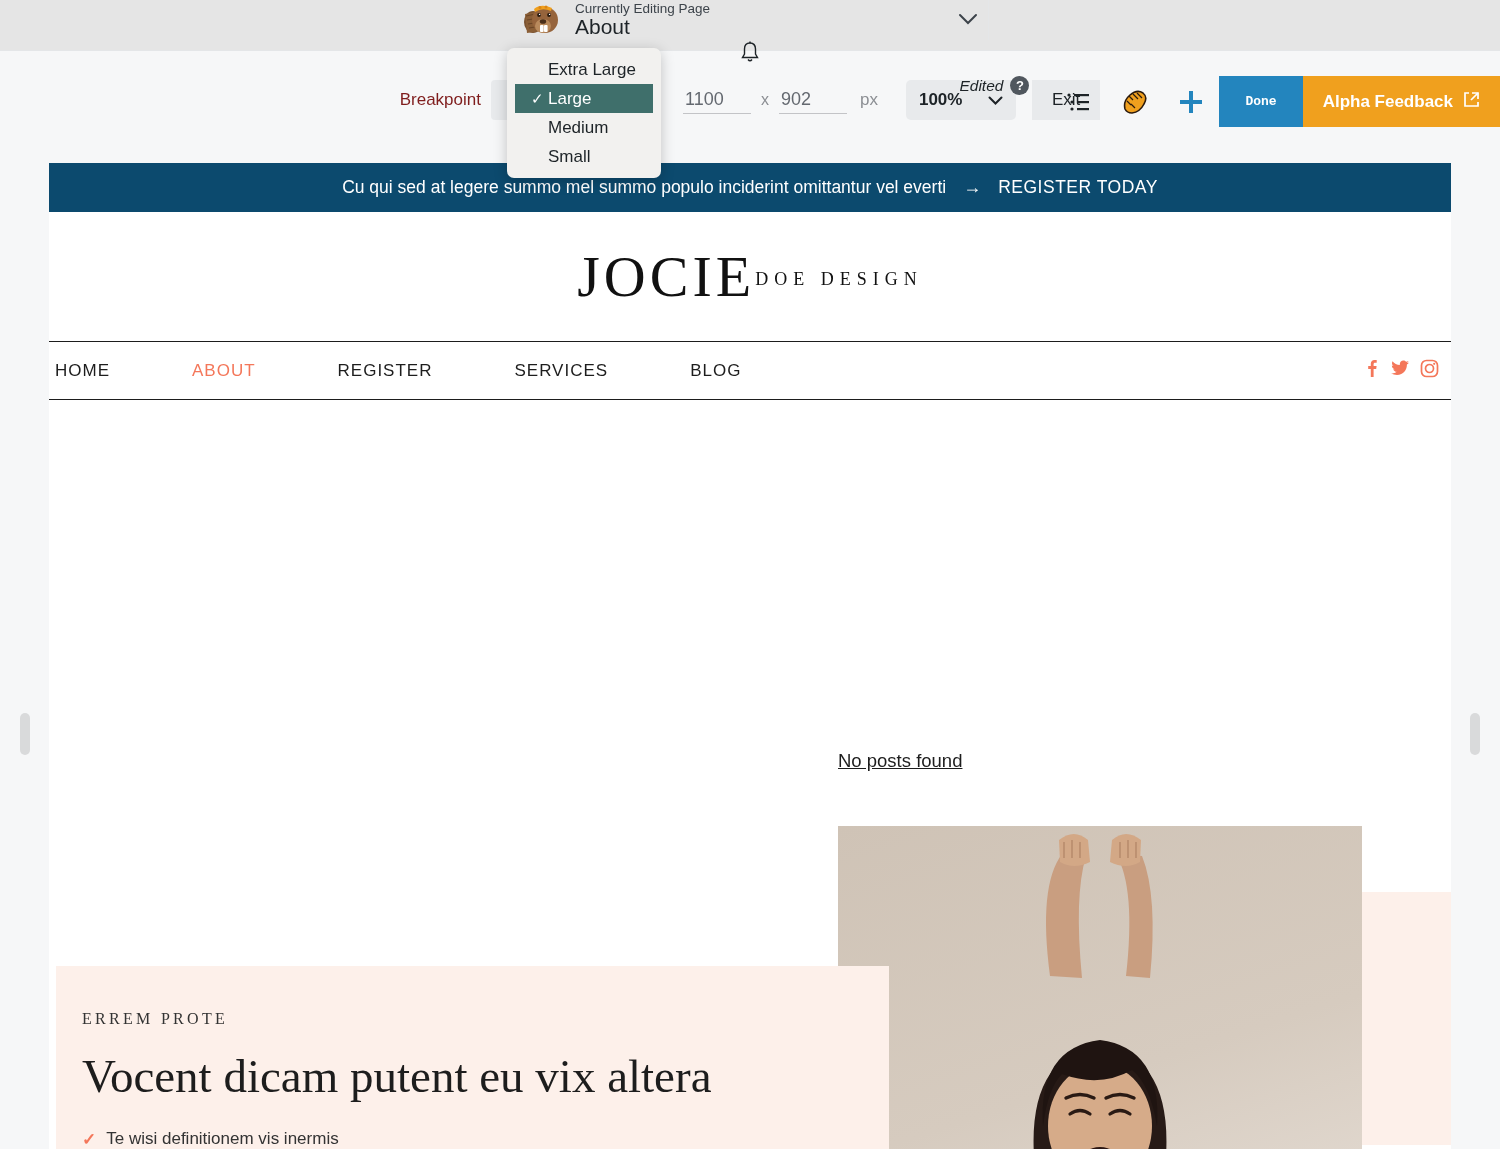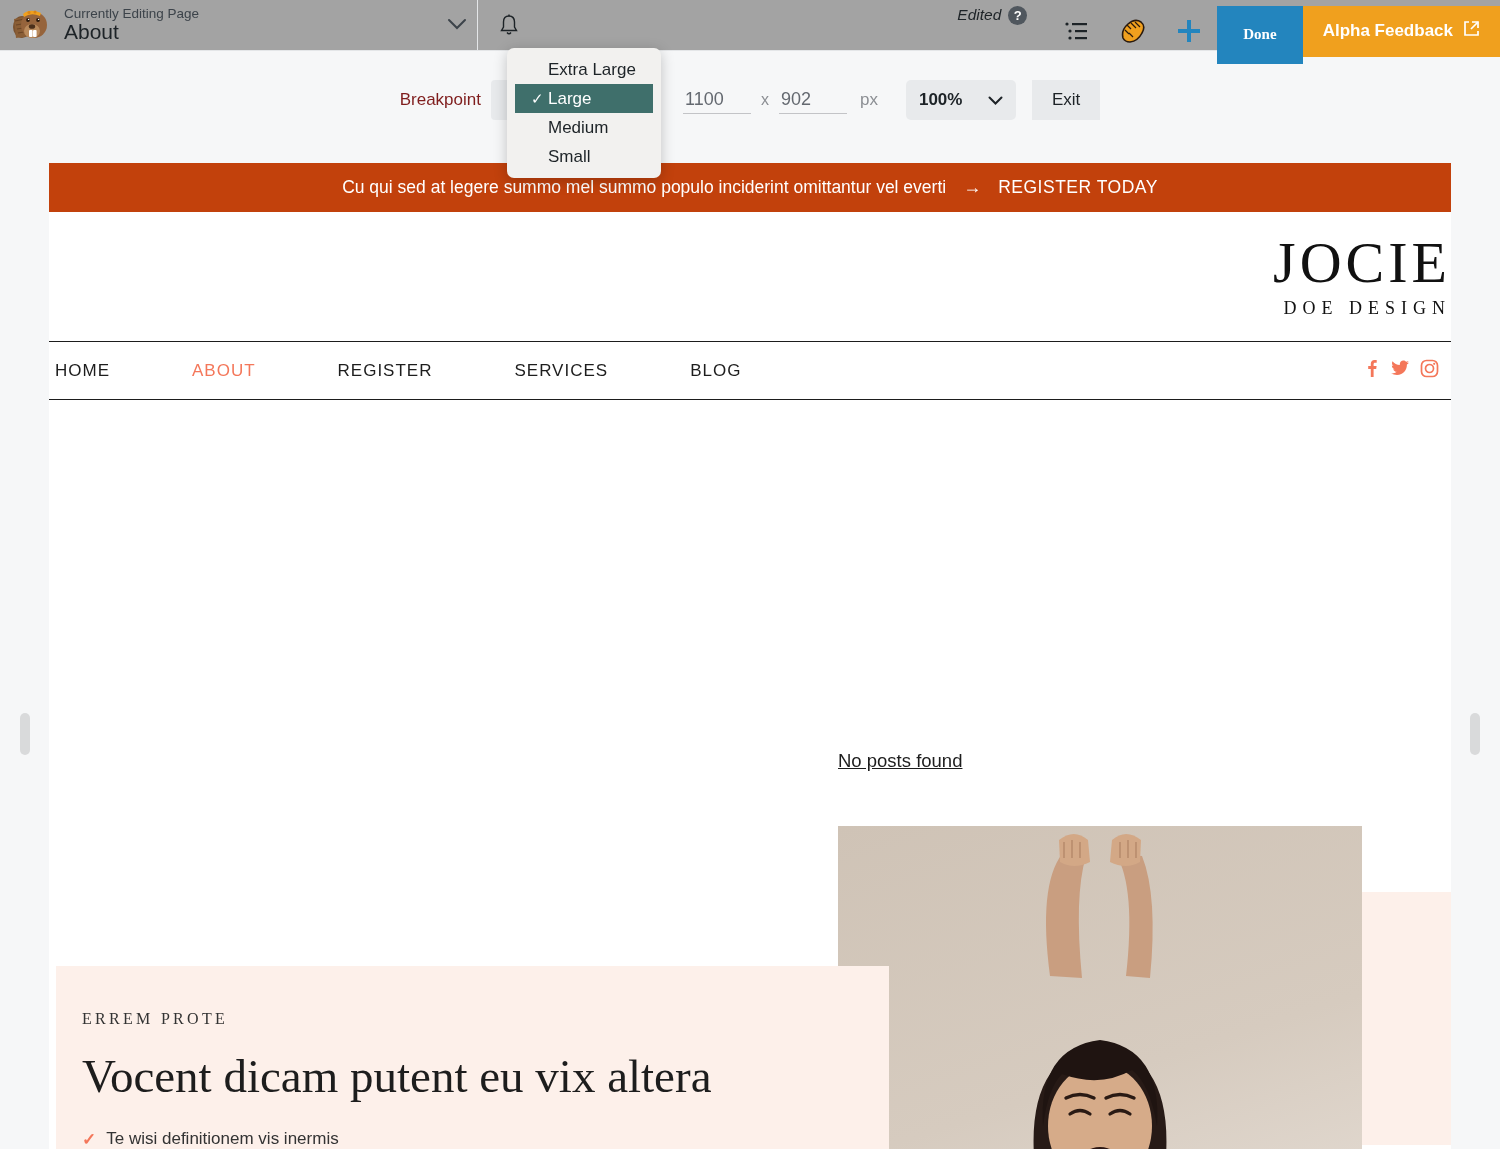--- a/index.html
+++ b/index.html
@@ -5,22 +5,22 @@
   * { box-sizing: border-box; margin: 0; padding: 0; }
   html, body {
     width: 1500px; height: 1149px;
     font-family: "Liberation Sans", sans-serif;
     background: #ffffff; overflow: hidden;
   }
 
   
   .admin-bar {
     position: absolute; top: 0; left: 0; width: 1500px; height: 51px;
-    background: #a3a3a3; display: flex; align-items: center;
-    border-bottom: 1px solid #e4e6e8; z-index: 60;
+    background: #e5e5e5; display: flex; align-items: center;
+    border-bottom: 1px solid #e4e6e8; z-index: 60; flex-direction: column;
   }
   .page-chip {
     display: flex; align-items: center; height: 51px; width: 478px;
     border-right: 1px solid #e4e6e8; padding-left: 8px; cursor: pointer;
   }
   .beaver-logo { width: 44px; height: 40px; flex: none; position: relative; }
   .page-chip-text { margin-left: 12px; flex: 1; line-height: 1.15; }
   .chip-kicker { font-size: 13.5px; color: #3c434a; font-weight: 400; }
   .chip-title { font-size: 21px; color: #1d2327; font-weight: 400; margin-top: -1px; }
   .chip-caret { width: 40px; text-align: center; color: #3c434a; }
@@ -34,23 +34,23 @@
     display: flex; align-items: center; gap: 7px; margin-right: 22px;
   }
   .edited-label { font-size: 15.5px; font-style: italic; color: #1d2327; }
   .help-dot {
     width: 19px; height: 19px; border-radius: 50%; background: #50575e;
     color: #fff; font-size: 13px; font-weight: bold; display: flex;
     align-items: center; justify-content: center; cursor: pointer; font-style: normal;
   }
   .icon-btn { width: 56px; height: 51px; display: flex; align-items: center; justify-content: center; cursor: pointer; }
   .btn-done {
-    background: #2385be; color: #ffffff; font-size: 15px; font-weight: bold;
-    height: 58px; padding: 0 26px; display: flex; align-items: center;
-    border: none; cursor: pointer; font-family: Liberation Serif, serif;
+    background: #2385be; color: #ffffff; font-size: 13px; font-weight: bold;
+    height: 51px; padding: 0 26px; display: flex; align-items: center;
+    border: none; cursor: pointer; font-family: Liberation Mono, monospace;
   }
   .btn-alpha {
     background: #f0a01e; color: #ffffff; font-size: 17px; font-weight: bold;
     height: 51px; padding: 0 20px; display: flex; align-items: center; gap: 10px;
     border: none; cursor: pointer; font-family: inherit;
   }
 
   
   .bp-bar {
     position: absolute; top: 51px; left: 0; width: 1500px; height: 98px;
@@ -93,30 +93,30 @@
   }
   .bp-item .tick { width: 17px; display: inline-block; font-size: 15px; }
   .bp-item.selected { background: #3f6f6b; color: #ffffff; }
 
   
   .canvas {
     position: absolute; top: 163px; left: 49px; width: 1402px; height: 986px;
     background: #ffffff; overflow: hidden; z-index: 10;
   }
   .promo-bar {
-    height: 49px; background: #c2410c; display: flex; align-items: center;
+    height: 49px; background: #0c4a6e; display: flex; align-items: center;
     justify-content: center; gap: 17px;
   }
   .promo-text { font-size: 17.5px; color: #ffffff; }
   .promo-arrow { font-size: 18px; color: #ffffff; }
   .promo-cta { font-size: 17.5px; color: #ffffff; letter-spacing: 0.5px; cursor: pointer; }
 
   .site-header {
-    height: 130px; background: #ffffff; display: flex; flex-direction: column;
-    align-items: flex-end; justify-content: center; border-bottom: 1px solid #1d1d1d;
+    height: 130px; background: #ffffff; display: flex; flex-direction: row;
+    align-items: center; justify-content: center; border-bottom: 1px solid #1d1d1d;
   }
   .logo-main {
     font-family: "Liberation Serif", serif; font-size: 58px; letter-spacing: 4px;
     color: #111111; line-height: 1;
   }
   .logo-sub {
     font-family: "Liberation Serif", serif; font-size: 18px; letter-spacing: 6px;
     color: #111111; margin-top: 6px;
   }
 

